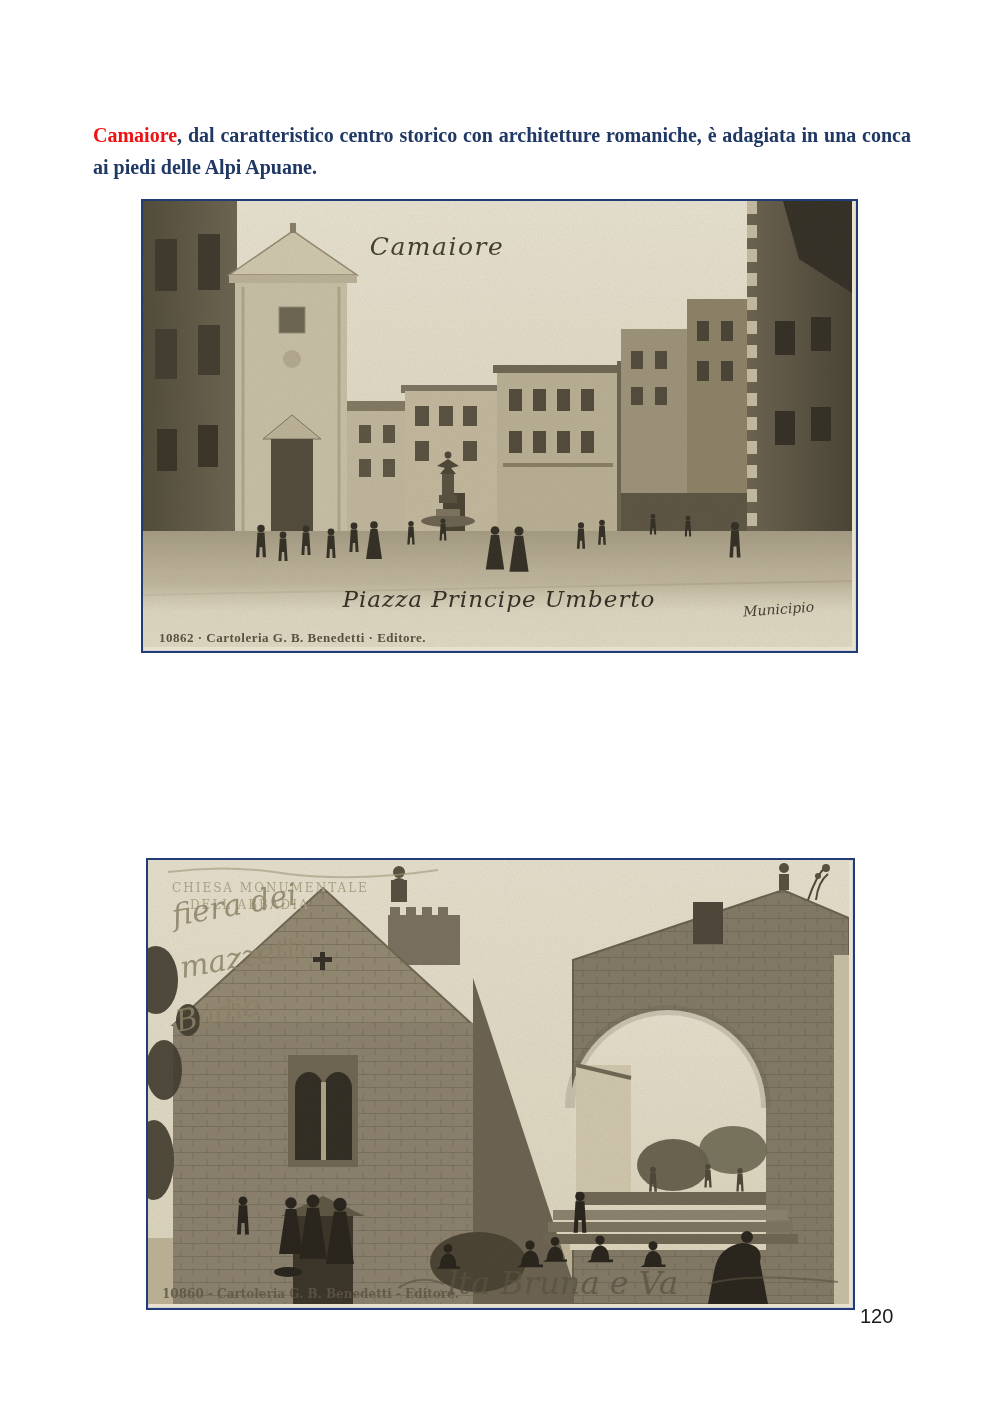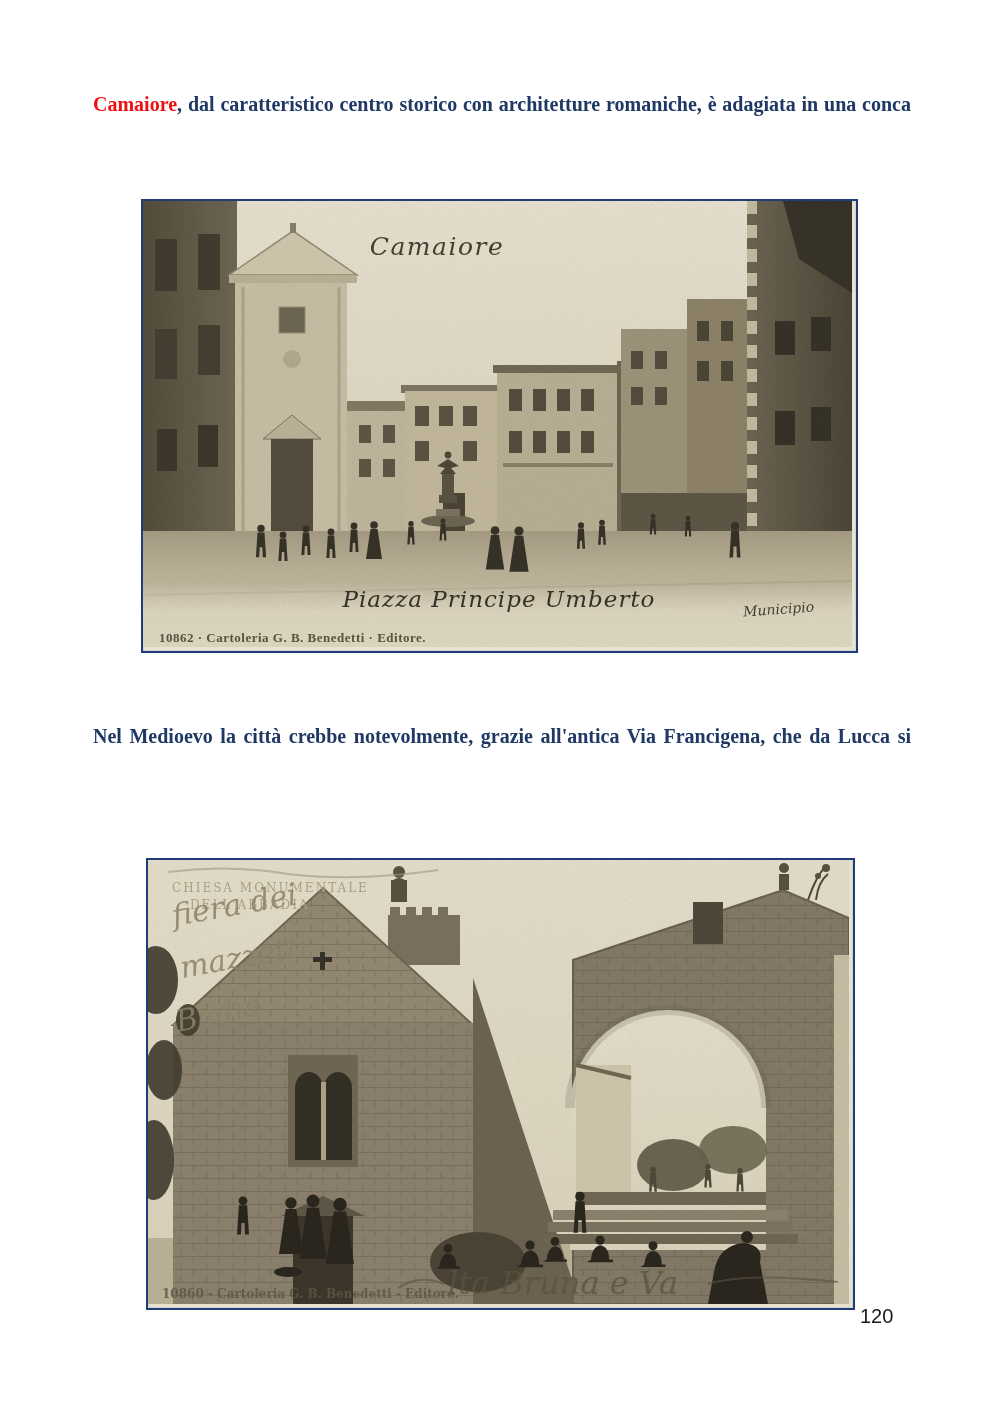--- a/index.html
+++ b/index.html
@@ -1,20 +1,20 @@
 <!DOCTYPE html>
 <html><head>
 <meta charset="utf-8">
 <style>
   html,body{margin:0;padding:0;background:#ffffff;}
   .page{position:relative;width:1000px;height:1415px;background:#ffffff;overflow:hidden;
         font-family:"Liberation Serif",serif;}
   
   .para{position:absolute;left:93px;width:818px;color:#1f3864;font-weight:bold;
-        font-size:20px;line-height:32px;}
+        font-size:20px;line-height:32px;margin-top:31px;}
   .pline{text-align:justify;text-align-last:justify;white-space:normal;}
   .pline.last{text-align-last:left;}
   .lead-red{color:#ee1111;}
   
   .postcard{position:absolute;border:2px solid #223c78;background:#e9e2cd;
             box-shadow:inset 0 0 0 1px #cfd3dc;}
   .postcard svg{display:block;}
   .pc1{left:141px;top:199px;width:713px;height:450px;}
   .pc2{left:146px;top:858px;width:705px;height:448px;text-align:right;}
   
@@ -22,20 +22,21 @@
            font-family:"Liberation Sans",sans-serif;font-size:20px;color:#1a1a1a;}
   .hand{font-family:"DejaVu Serif",serif;font-style:italic;}
 </style>
 </head>
 <body>
 
 <div class="page">
 
   <div class="para" style="top:88px;">
     <div class="pline"><span class="lead-red">Camaiore</span><span>, dal caratteristico centro storico con architetture romaniche, è adagiata in una conca</span></div>
+    <div class="pline last">ai piedi delle Alpi Apuane.</div>
   </div>
 
   <div class="postcard pc1">
     <svg width="709" height="446" viewBox="0 0 709 446" preserveAspectRatio="none">
       <defs>
         <linearGradient id="sky1" x1="0" y1="0" x2="0" y2="1">
           <stop offset="0" stop-color="#f2ecdc"></stop>
             <stop offset="0.7" stop-color="#e7dfc8"></stop>
           <stop offset="1" stop-color="#e2dac2"></stop>
         </linearGradient>
@@ -183,21 +184,20 @@
       <text x="294" y="54" text-anchor="middle" class="hand" font-size="25" fill="#3f3a2c" letter-spacing="1.5">Camaiore</text>
       <text x="356" y="406" text-anchor="middle" class="hand" font-size="23" fill="#2e2a22" letter-spacing="1">Piazza Principe Umberto</text>
       <text x="636" y="413" text-anchor="middle" class="hand" font-size="14" fill="#3f3a2c" transform="rotate(-4 636 413)">Municipio</text>
       <text x="16" y="441" font-size="13" font-weight="bold" fill="#57503c" letter-spacing="0.5">10862 · Cartoleria G. B. Benedetti · Editore.</text>
 
       <rect x="0" y="0" width="709" height="446" filter="url(#grain1)" opacity="0.16"></rect>
     </svg>
   </div>
 
   <div class="para" style="top:720px;">
-    <div class="pline">Nel Medioevo la città crebbe notevolmente, grazie all'antica Via Francigena, che da Lucca si</div>
   </div>
 
   <div class="postcard pc2">
     <svg width="701" height="444" viewBox="0 0 701 444" preserveAspectRatio="none">
       <defs>
         <linearGradient id="sky2" x1="0" y1="0" x2="0" y2="1">
           <stop offset="0" stop-color="#efe9d7"></stop>
             <stop offset="1" stop-color="#e5ddc5"></stop>
         </linearGradient>
         <filter id="grain2">

